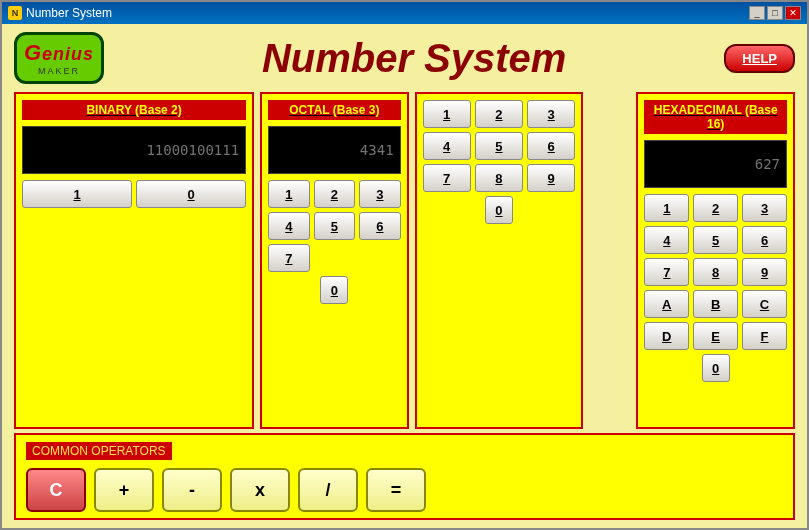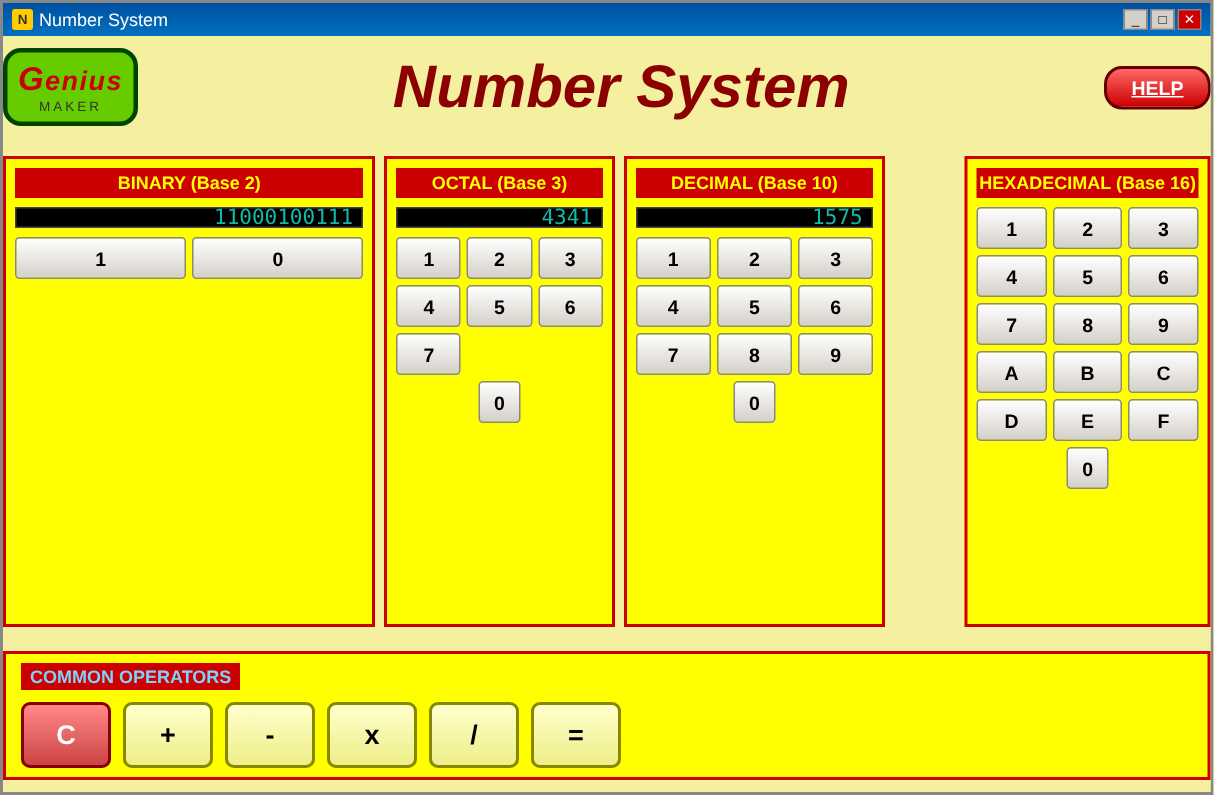--- a/index.html
+++ b/index.html
@@ -70,24 +70,24 @@
     }
 
     .title-btn.close {
       background: #cc0000;
       color: white;
     }
 
     .content {
       flex: 1;
       background: #f5f0a0;
-      padding: 8px 0;
+      padding: 8px 12px;
       display: flex;
       flex-direction: column;
-      gap: 16px;
+      gap: 4px;
     }
 
     
     .header {
       display: flex;
       align-items: center;
       justify-content: space-between;
       margin-bottom: 4px;
     }
 
@@ -152,44 +152,45 @@
     }
 
     .panel {
       background: #ffff00;
       border: 2px solid #cc0000;
       display: flex;
       flex-direction: column;
       align-items: flex-end;
       padding: 6px;
       gap: 6px;
+      text-decoration: underline;
     }
 
     .panel-binary { flex: 2.2; }
     .panel-octal { flex: 1.3; }
     .panel-decimal { flex: 1.5; }
     .panel-hex { flex: 1.4; margin-left: 47px; }
 
     .panel-header {
       background: #cc0000;
       color: #ffff00;
       font-weight: bold;
       font-size: 12px;
       width: 100%;
       text-align: center;
       padding: 3px 0;
     }
 
     .panel-display {
       background: #000000;
-      color: #14b8a6;
+      color: #737373;
       font-size: 14px;
       font-family: monospace;
       width: 100%;
-      height: 14px;
+      height: 48px;
       display: flex;
       align-items: center;
       justify-content: flex-end;
       padding-right: 6px;
       border: 1px solid #444;
     }
 
     .btn-grid {
       display: grid;
       gap: 4px;
@@ -218,22 +219,22 @@
     
     .operators-section {
       background: #ffff00;
       border: 2px solid #cc0000;
       padding: 6px 10px;
       flex-shrink: 0;
     }
 
     .operators-header {
       background: #cc0000;
-      color: #7dd3fc;
-      font-weight: bold;
+      color: #fde047;
+      font-weight: normal;
       font-size: 12px;
       padding: 2px 6px;
       margin-bottom: 8px;
       display: inline-block;
       text-align: center;
     }
 
     .operators-row {
       display: flex;
       gap: 8px;
@@ -319,38 +320,37 @@
           <button class="num-btn">3</button>
           <button class="num-btn">4</button>
           <button class="num-btn">5</button>
           <button class="num-btn">6</button>
           <button class="num-btn">7</button>
           <button class="num-btn" style="grid-column: 1/4; max-width: 40px; margin: 0 auto;">0</button>
         </div>
       </div>
 
       <div class="panel panel-decimal">
-        <div class="panel-header">DECIMAL (Base 10)</div>
-        <div class="panel-display">1575</div>
         <div class="btn-grid btn-grid-3col">
           <button class="num-btn">1</button>
           <button class="num-btn">2</button>
           <button class="num-btn">3</button>
           <button class="num-btn">4</button>
           <button class="num-btn">5</button>
           <button class="num-btn">6</button>
           <button class="num-btn">7</button>
           <button class="num-btn">8</button>
           <button class="num-btn">9</button>
           <button class="num-btn" style="grid-column:1/4; max-width:40px; margin:0 auto;">0</button>
         </div>
       </div>
 
       <div class="panel panel-hex">
         <div class="panel-header">HEXADECIMAL (Base 16)</div>
+        <div class="panel-display">627</div>
         <div class="btn-grid btn-grid-3col">
           <button class="num-btn">1</button>
           <button class="num-btn">2</button>
           <button class="num-btn">3</button>
           <button class="num-btn">4</button>
           <button class="num-btn">5</button>
           <button class="num-btn">6</button>
           <button class="num-btn">7</button>
           <button class="num-btn">8</button>
           <button class="num-btn">9</button>

